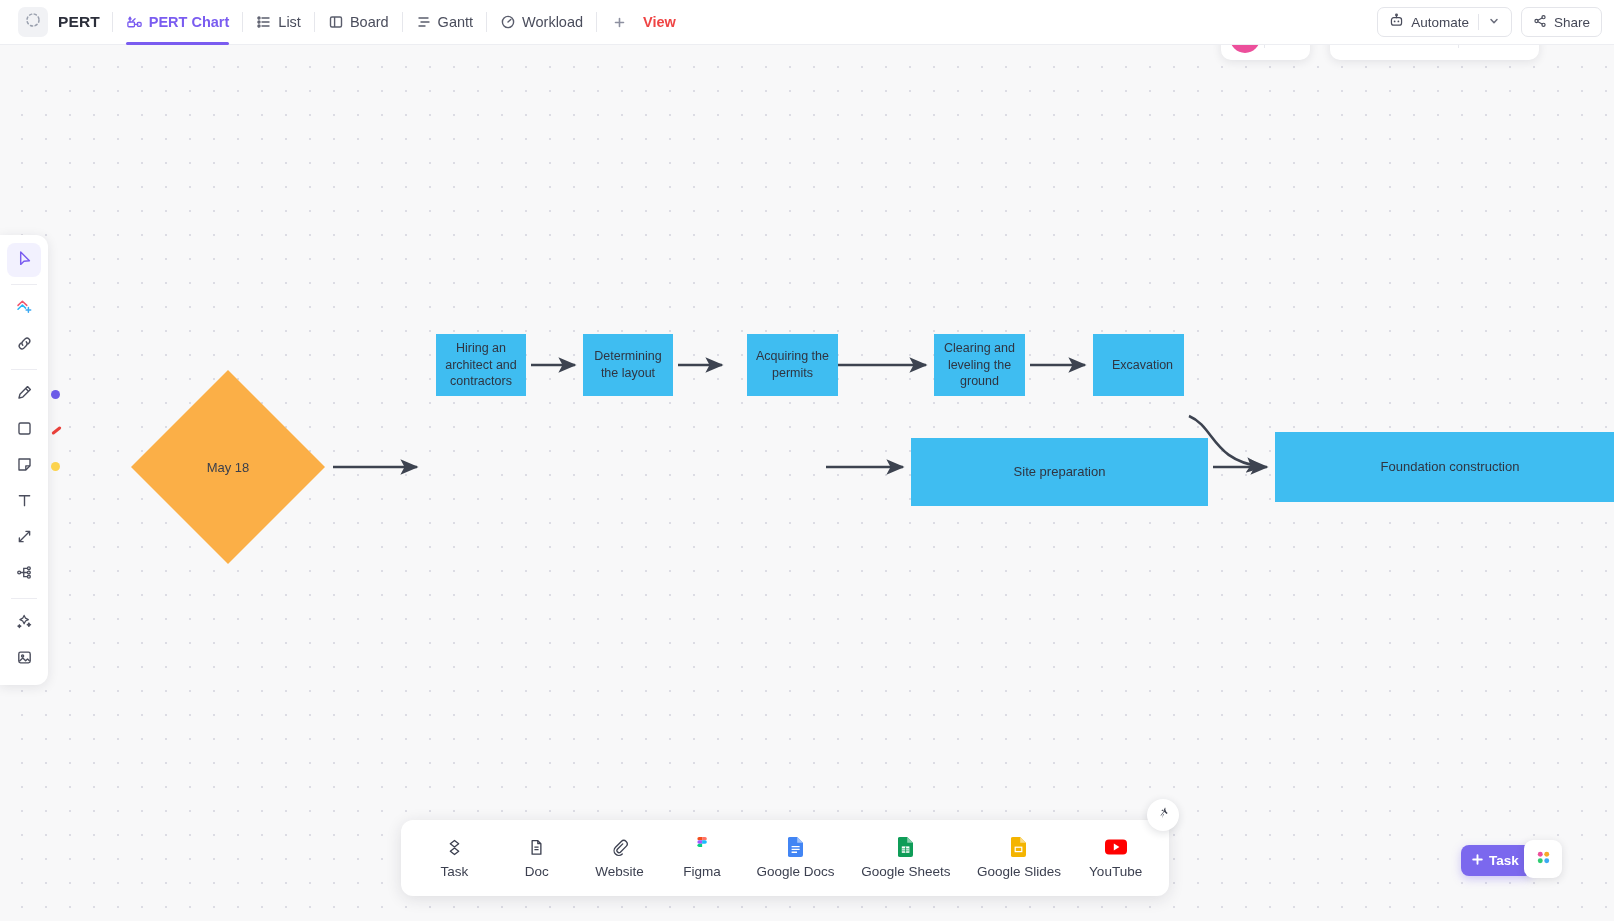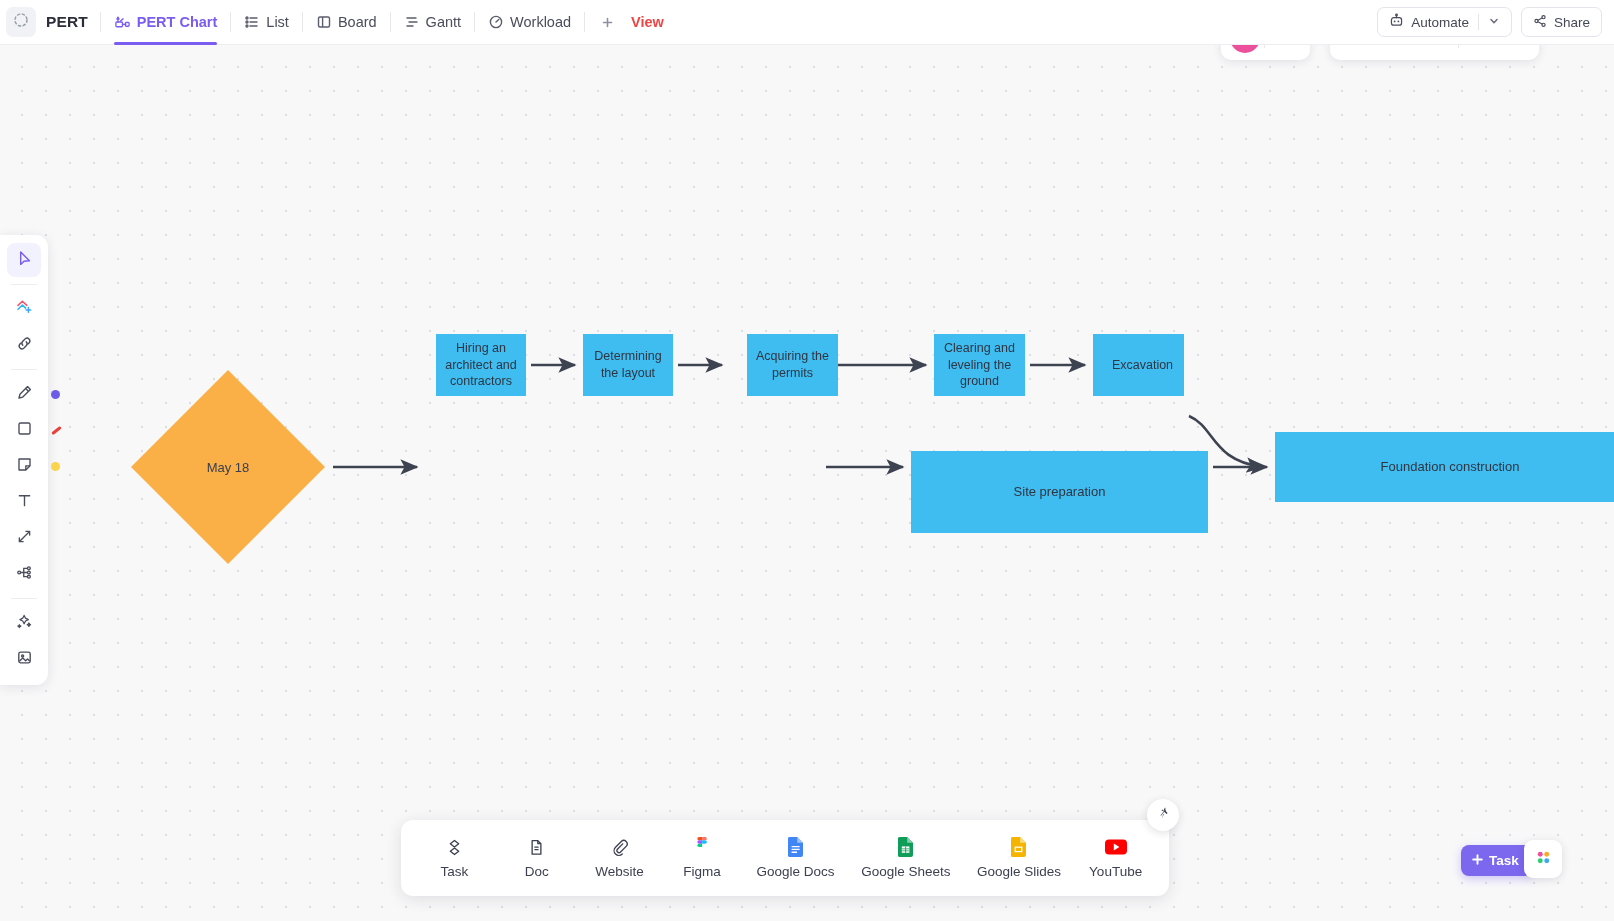--- a/index.html
+++ b/index.html
@@ -10,21 +10,21 @@
     background: #ffffff;
   }
   #app { position: relative; width: 1614px; height: 921px; }
 
   
   .topbar {
     position: absolute; top: 0; left: 0; width: 1614px; height: 45px;
     background: #ffffff; border-bottom: 1px solid #edeef2;
     display: flex; align-items: center; z-index: 40;
   }
-  .tb-left { display: flex; align-items: center; height: 45px; padding-left: 6px; }
+  .tb-left { display: flex; align-items: center; height: 45px; padding-left: 18px; }
   .space-chip {
     width: 30px; height: 30px; border-radius: 7px; background: #f1f2f5;
     display: flex; align-items: center; justify-content: center; margin-right: 8px;
   }
   .space-title {
     font-size: 15.5px; font-weight: 700; color: #2b2e3a; letter-spacing: .1px;
     padding: 0 10px 0 2px;
   }
   .vdiv { width: 1px; height: 20px; background: #e6e7ec; margin: 0 2px; }
   .tab {
@@ -293,21 +293,21 @@
 
     <div class="node" style="left:934px; top:289px; width:91px; height:62px;">
       <span>Clearing and leveling the ground</span>
     </div>
 
     <div class="node" style="left:1093px; top:289px; width:91px; height:62px;padding-left:16px;">
       <span>Excavation</span>
     </div>
 
 
-    <div class="node wide" style="left:911px; top:406px; width:297px; height:82px;">
+    <div class="node wide" style="left:911px; top:393px; width:297px; height:68px;">
       <span>Site preparation</span>
     </div>
 
     <div class="node wide" style="left:1275px; top:387px; width:350px; height:70px;">
       <span>Foundation construction</span>
     </div>
   </div>
 
   <div class="lefttool">
     <div class="tool sel">

